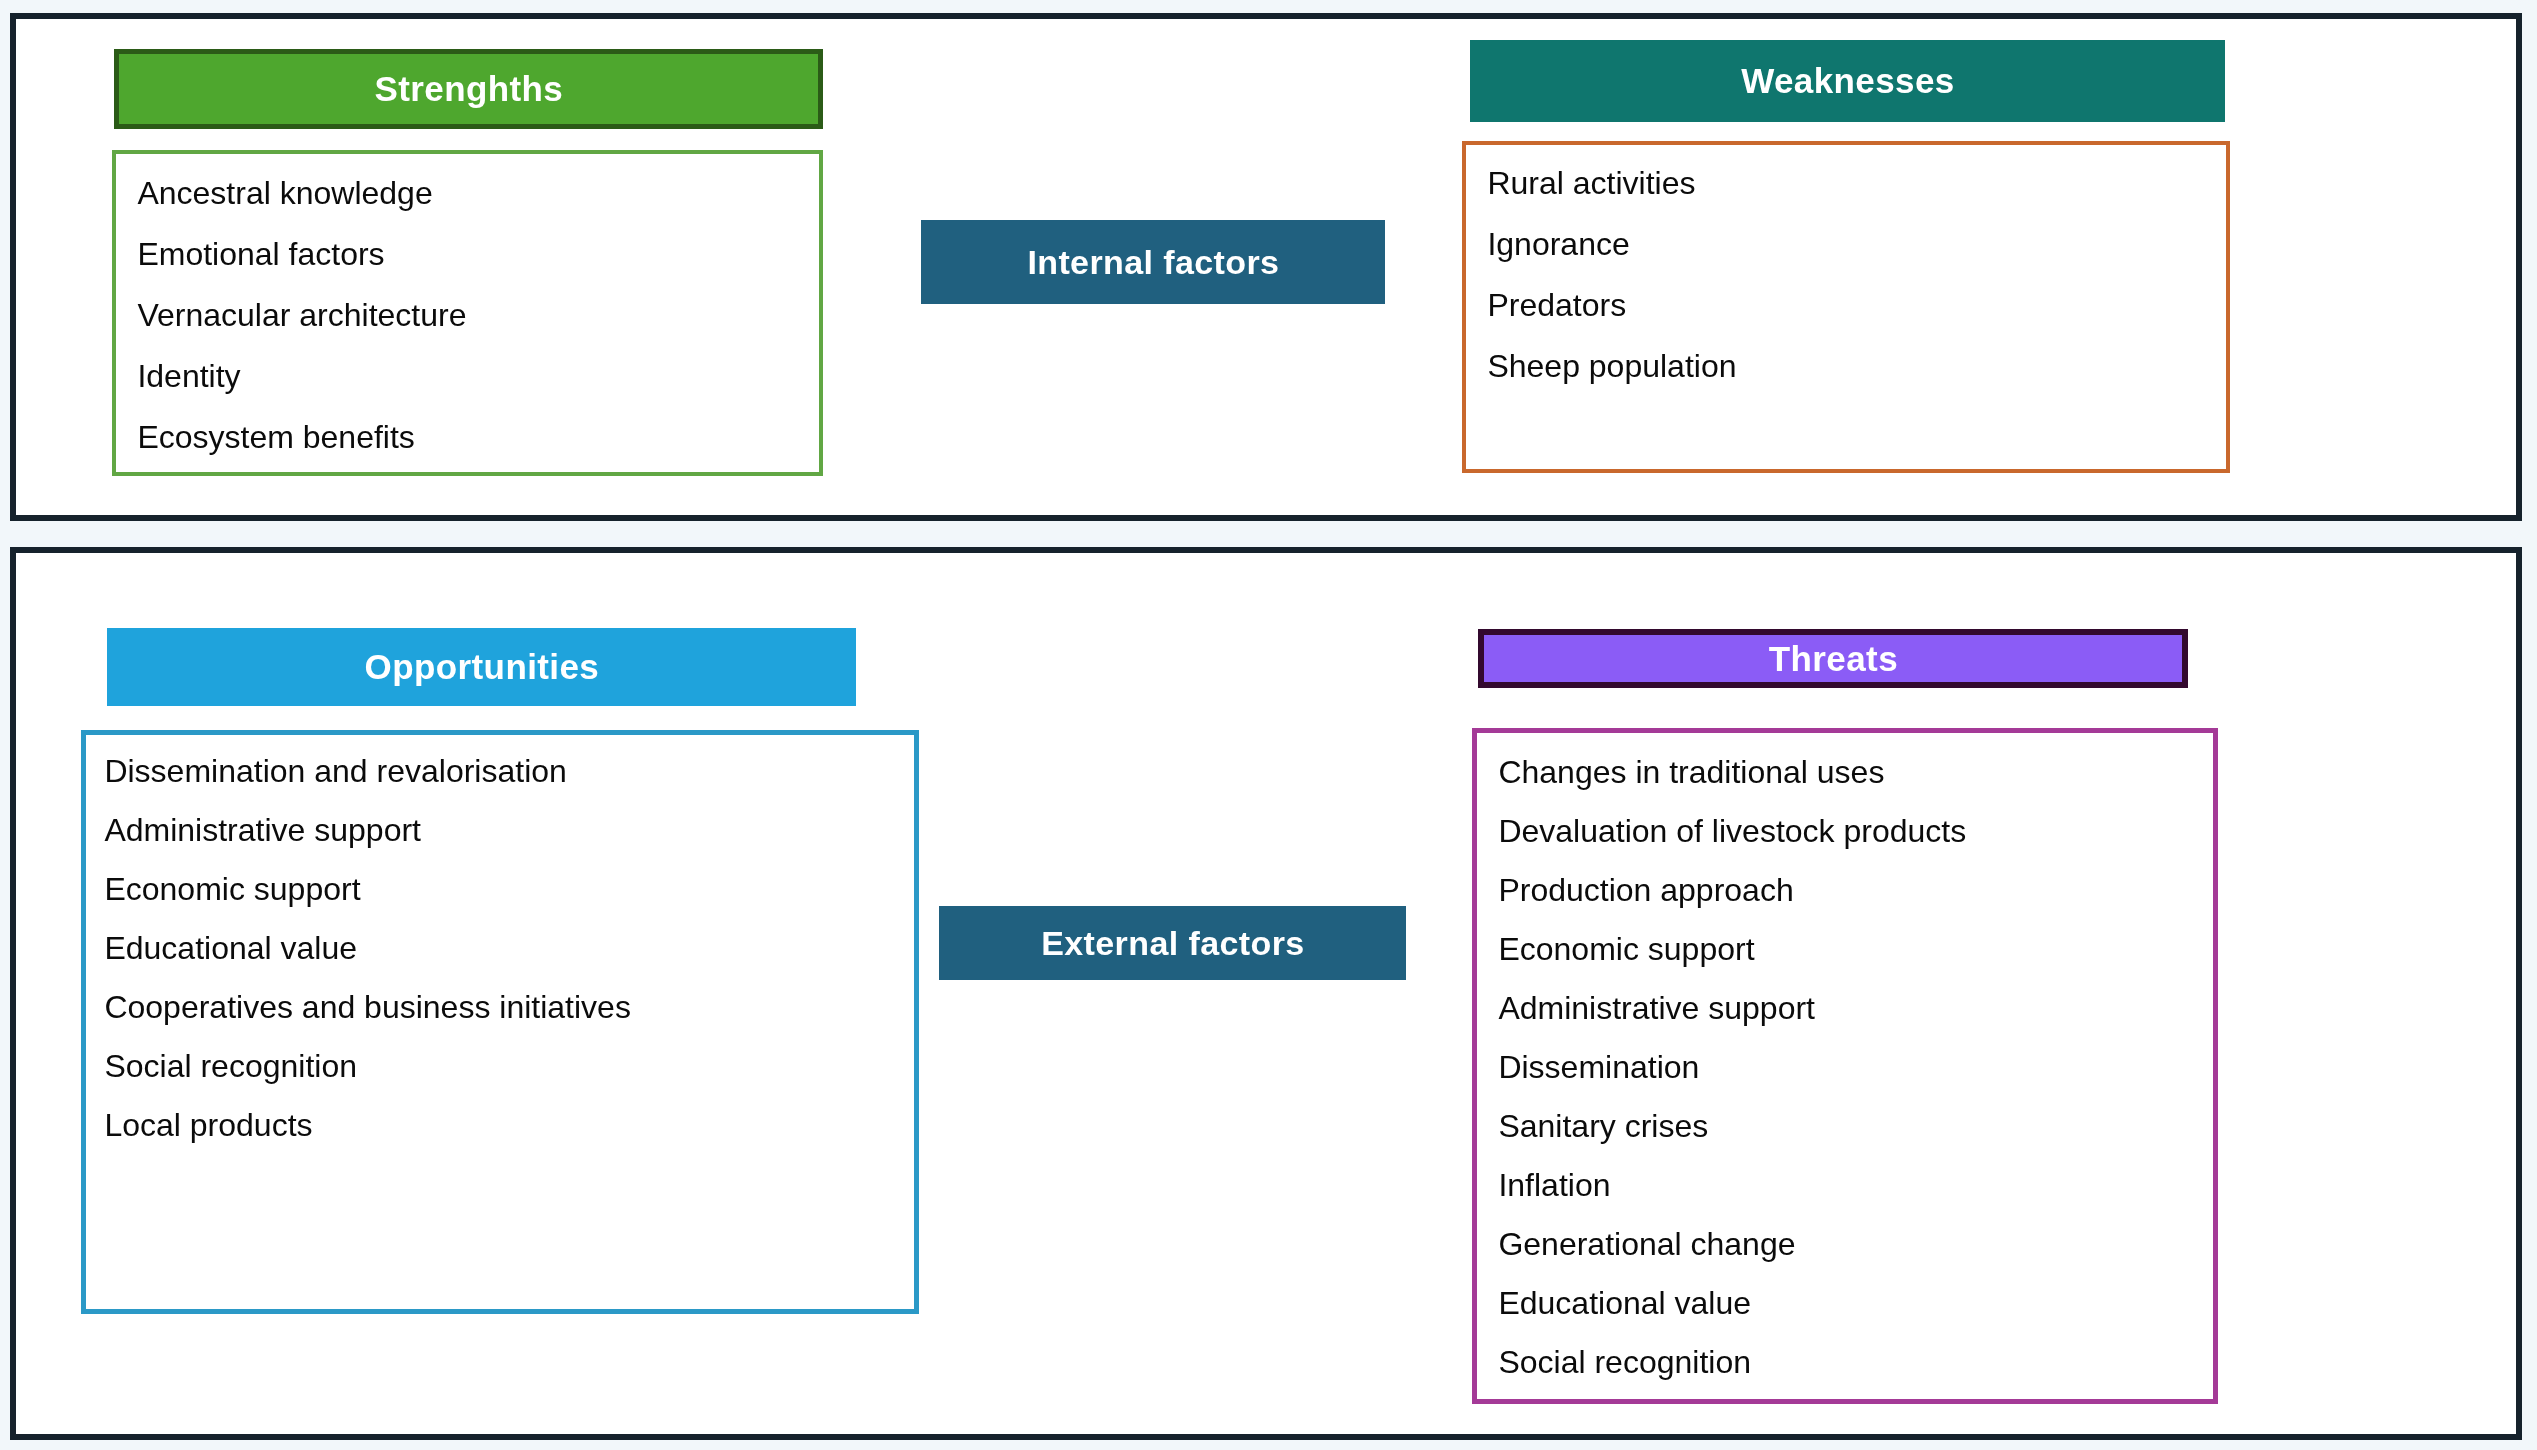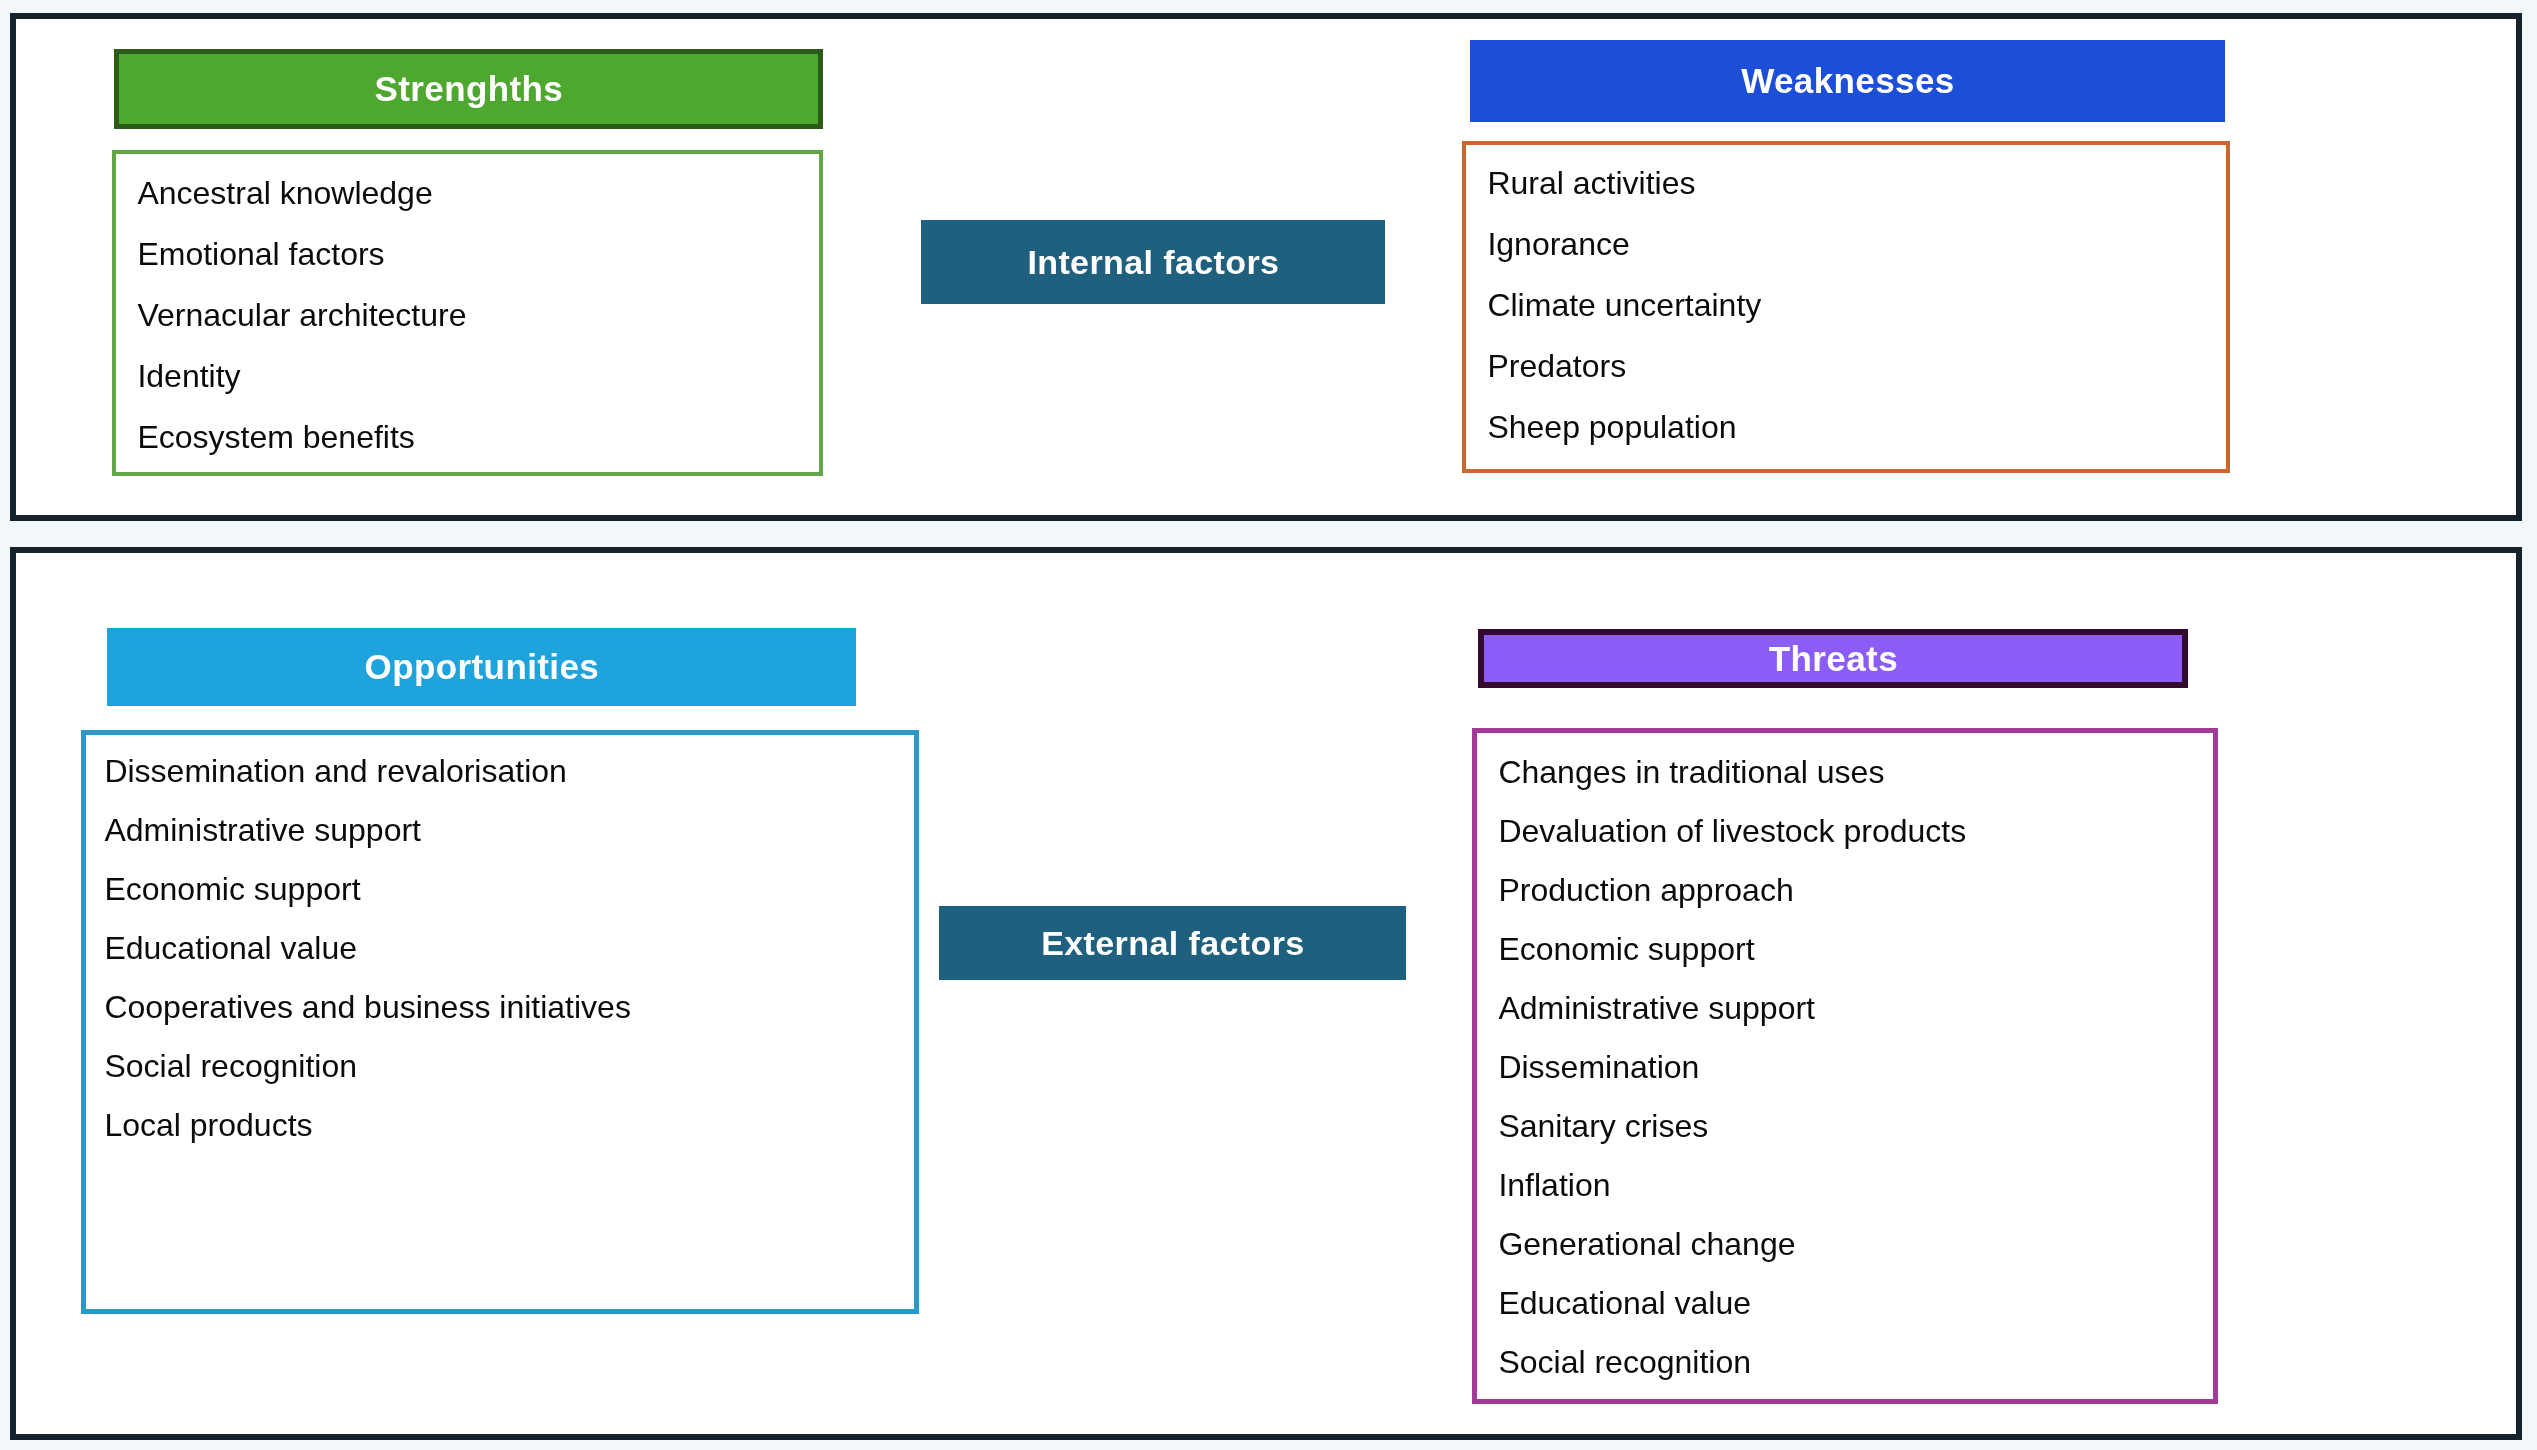--- a/index.html
+++ b/index.html
@@ -31,21 +31,21 @@
     display: flex;
     align-items: center;
     justify-content: center;
     color: #FFFFFF;
     font-weight: bold;
     font-size: 35px;
     box-sizing: border-box;
     letter-spacing: 0.4px;
   }
   .hdr.green  { left: 98px;  top: 30px;  width: 709px;  height: 80px; background: #4EA72E; border: 5.2px solid #2B5B17; }
-  .hdr.orange { left: 1454px; top: 21px;  width: 755px; height: 82px; background: #1d4ed8; }
+  .hdr.orange { left: 1454px; top: 21px;  width: 755px; height: 82px; background: #0f766e; }
   .hdr.cyan   { left: 91px;  top: 75px; width: 749px; height: 78px; background: #1FA3DC; }
   .hdr.purple { left: 1462px; top: 76px; width: 710px;  height: 59px; background: #8b5cf6; border: 6px solid #33092E; }
 
   .box {
     position: absolute;
     background: #FFFFFF;
     box-sizing: border-box;
     color: #0B0B0B;
     font-size: 32px;
   }
@@ -93,21 +93,20 @@
     <div class="factor internal">
       <span>Internal factors</span>
     </div>
 
     <div class="hdr orange">
       <span>Weaknesses</span>
     </div>
     <div class="box orange-border">
         <div class="list-item">Rural activities</div>
         <div class="list-item">Ignorance</div>
-        <div class="list-item">Climate uncertainty</div>
         <div class="list-item">Predators</div>
         <div class="list-item">Sheep population</div>
       </div>
   </section>
 
   <section class="panel bottom">
     <div class="hdr cyan">
       <span>Opportunities</span>
     </div>
     <div class="box cyan-border">

